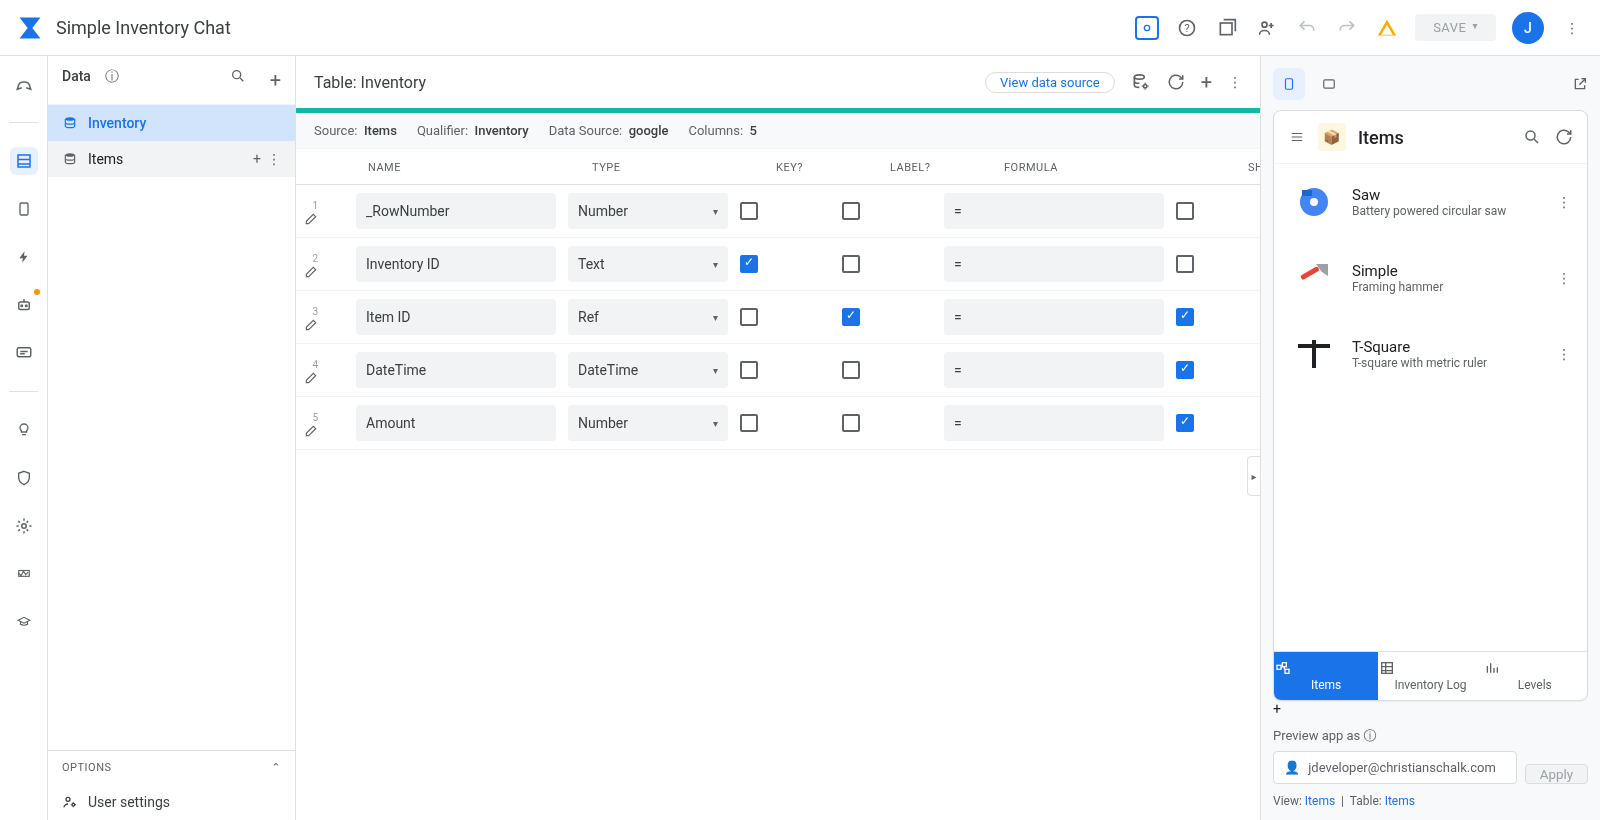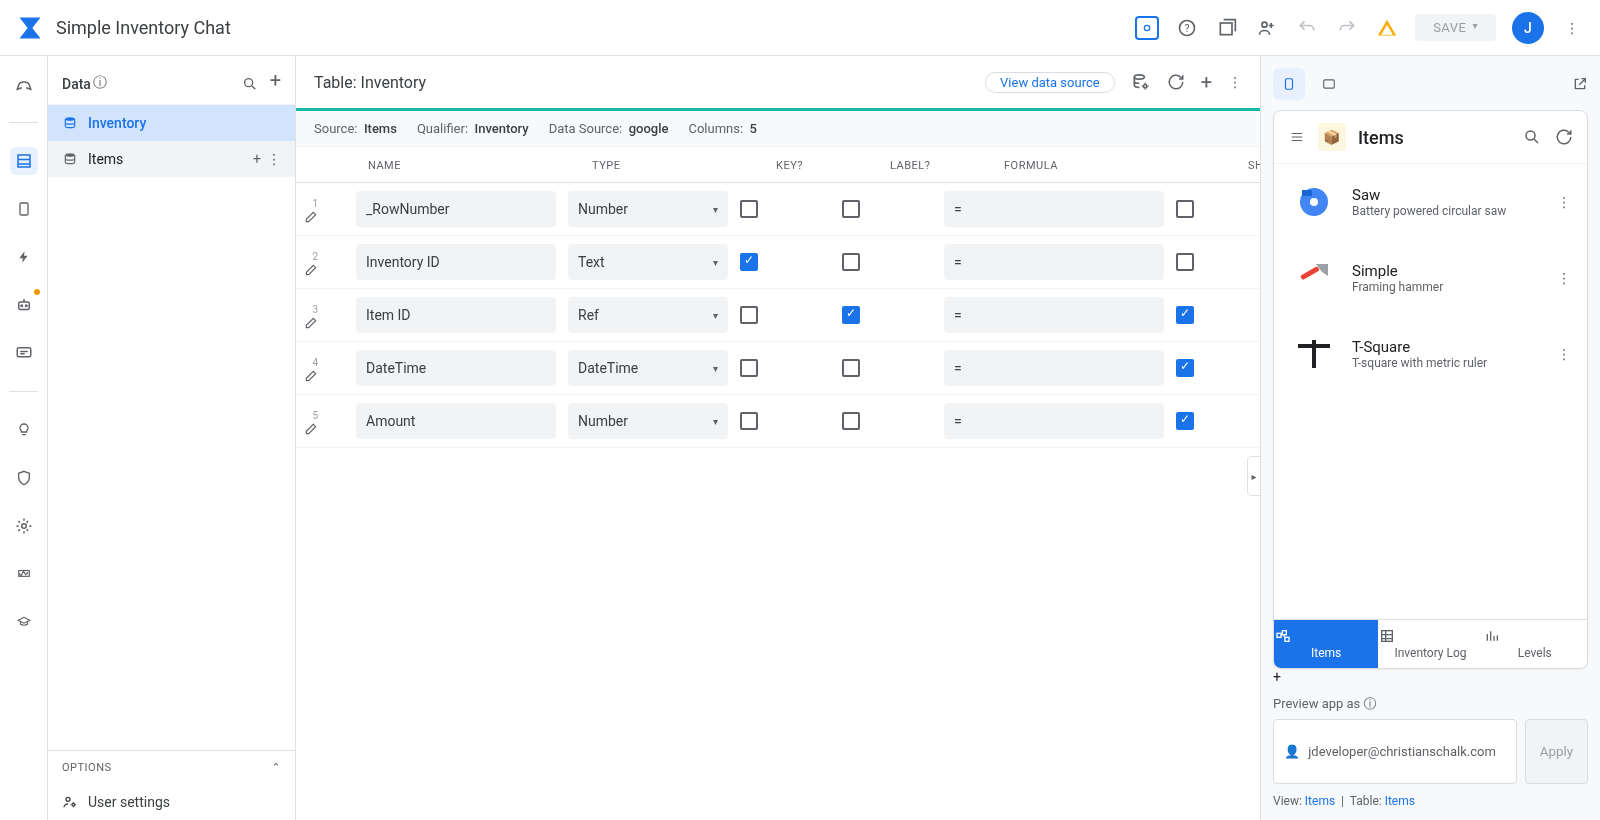--- a/index.html
+++ b/index.html
@@ -23,38 +23,38 @@
 
 
 .rail { width: 48px; border-right: 1px solid #e0e0e0; display: flex; flex-direction: column; align-items: center; padding-top: 14px; gap: 20px; }
 .rail .railitem { width: 28px; height: 28px; display:flex; align-items:center; justify-content:center; color:#5f6368; cursor:pointer; border-radius:6px; position:relative;}
 .rail .railitem.active { background:#e8f0fe; color:#1a73e8; }
 .rail .dot::after { content:''; position:absolute; top:-2px; right:-2px; width:6px; height:6px; background:#f29900; border-radius:50%; }
 .rail hr { width:60%; border:none; border-top:1px solid #e0e0e0; margin:4px 0;}
 
 
 .datapanel { width: 248px; border-right: 1px solid #e0e0e0; display:flex; flex-direction:column; background:#fff;}
-.datapanel .header { padding: 12px 14px; display:flex; align-items:flex-end; gap:2px; border-bottom:1px solid #f1f3f4;}
+.datapanel .header { padding: 12px 14px; display:flex; align-items:flex-start; gap:14px; border-bottom:1px solid #f1f3f4;}
 .datapanel .header .label { font-weight:500; color:#3c4043; }
 .datapanel .header .info { color:#5f6368; }
 .datapanel .header .spacer { flex:1; }
 .datapanel .treelist { flex:1; overflow:auto;}
 .datapanel .treeitem { padding: 10px 14px; display:flex; align-items:center; gap:10px; cursor:pointer;}
 .datapanel .treeitem.active { background:#d2e3fc; color:#1a73e8; font-weight:500;}
 .datapanel .treeicon { color:#5f6368; }
 .datapanel .treeitem.active .treeicon { color:#1a73e8;}
 .datapanel .rowactions { margin-left:auto; display:flex; gap:6px; color:#5f6368;}
 .datapanel .options { border-top:1px solid #e0e0e0; }
 .datapanel .options .ohdr { padding:10px 14px; font-size:11px; letter-spacing:0.5px; color:#5f6368; display:flex; align-items:center;}
 .datapanel .options .ohdr .chev { margin-left:auto;}
 .datapanel .options .oitem { padding:10px 14px; display:flex; align-items:center; gap:10px; color:#3c4043; cursor:pointer;}
 
 
 .editor { flex:1; display:flex; flex-direction:column; overflow:hidden;}
-.editor .ehdr { padding:14px 18px; display:flex; align-items:center; border-bottom:3px solid #14b8a6;}
+.editor .ehdr { padding:14px 18px; display:flex; align-items:center; border-bottom:5px solid #14b8a6;}
 .editor .ehdr .etitle { font-size:16px; color:#3c4043;}
 .editor .ehdr .etrail { margin-left:auto; display:flex; align-items:center; gap:16px;}
 .editor .viewds { border:1px solid #dadce0; color:#1a73e8; font-size:13px; padding:2px 14px; border-radius:16px; background:#fff; cursor:pointer;}
 .editor .meta { padding:10px 18px; background:#f8f9fa; font-size:13px; color:#5f6368; display:flex; gap:20px; border-bottom:1px solid #f1f3f4;}
 .editor .meta b { color:#3c4043; font-weight:500;}
 .editor .gridhead { display:grid; grid-template-columns: 40px 200px 160px 90px 90px 220px 80px 60px; gap:24px; padding:12px 18px 10px 8px; font-size:11px; letter-spacing:0.5px; color:#5f6368; border-bottom:1px solid #e0e0e0;}
 .editor .gridbody { flex:1; overflow:auto;}
 .editor .row { display:grid; grid-template-columns: 40px 200px 160px 90px 90px 220px 80px 60px; gap:12px; align-items:center; padding:8px 18px 8px 8px; border-bottom:1px solid #f1f3f4; position:relative;}
 .editor .rownum { font-size:10px; color:#9aa0a6; width:14px; text-align:right; display:inline-block;}
 .editor .editicn { color:#5f6368; margin-left:6px; cursor:pointer;}
@@ -85,21 +85,21 @@
 .phone .pitem .txts .t1 { font-size:15px; color:#202124;}
 .phone .pitem .txts .t2 { font-size:12px; color:#5f6368;}
 .phone .pitem .more { margin-left:auto; color:#5f6368;}
 .phone .pnav { display:flex; border-top:1px solid #e0e0e0;}
 .phone .pnav .ni { flex:1; text-align:center; padding:8px 0; font-size:12px; color:#5f6368; cursor:pointer;}
 .phone .pnav .ni.active { background:#1a73e8; color:#fff;}
 .phone .pnav .ni .nicon { font-size:16px; display:block; margin-bottom:2px;}
 .previewfoot { margin-top:10px; font-size:13px; color:#5f6368;}
 .previewfoot .emrow { display:flex; gap:8px; margin-top:6px;}
 .previewfoot .emsel { flex:1; background:#fff; border:1px solid #dadce0; border-radius:4px; padding:8px 10px; display:flex; align-items:center; gap:8px;}
-.previewfoot .apply { background:#f1f3f4; border:1px solid #dadce0; color:#9aa0a6; padding:24px 14px; border-radius:4px;}
+.previewfoot .apply { background:#f1f3f4; border:1px solid #dadce0; color:#9aa0a6; padding:1px 14px; border-radius:4px;margin-top:13px;}
 .previewfoot .links { margin-top:10px; font-size:12px;}
 .previewfoot .links a { color:#1a73e8; text-decoration:none;}
 .previewfoot .infoic { color:#5f6368; }
 svg { display:block; }
 </style>
 </head>
 <body>
 
 <div class="topbar">
   <div class="logo">

